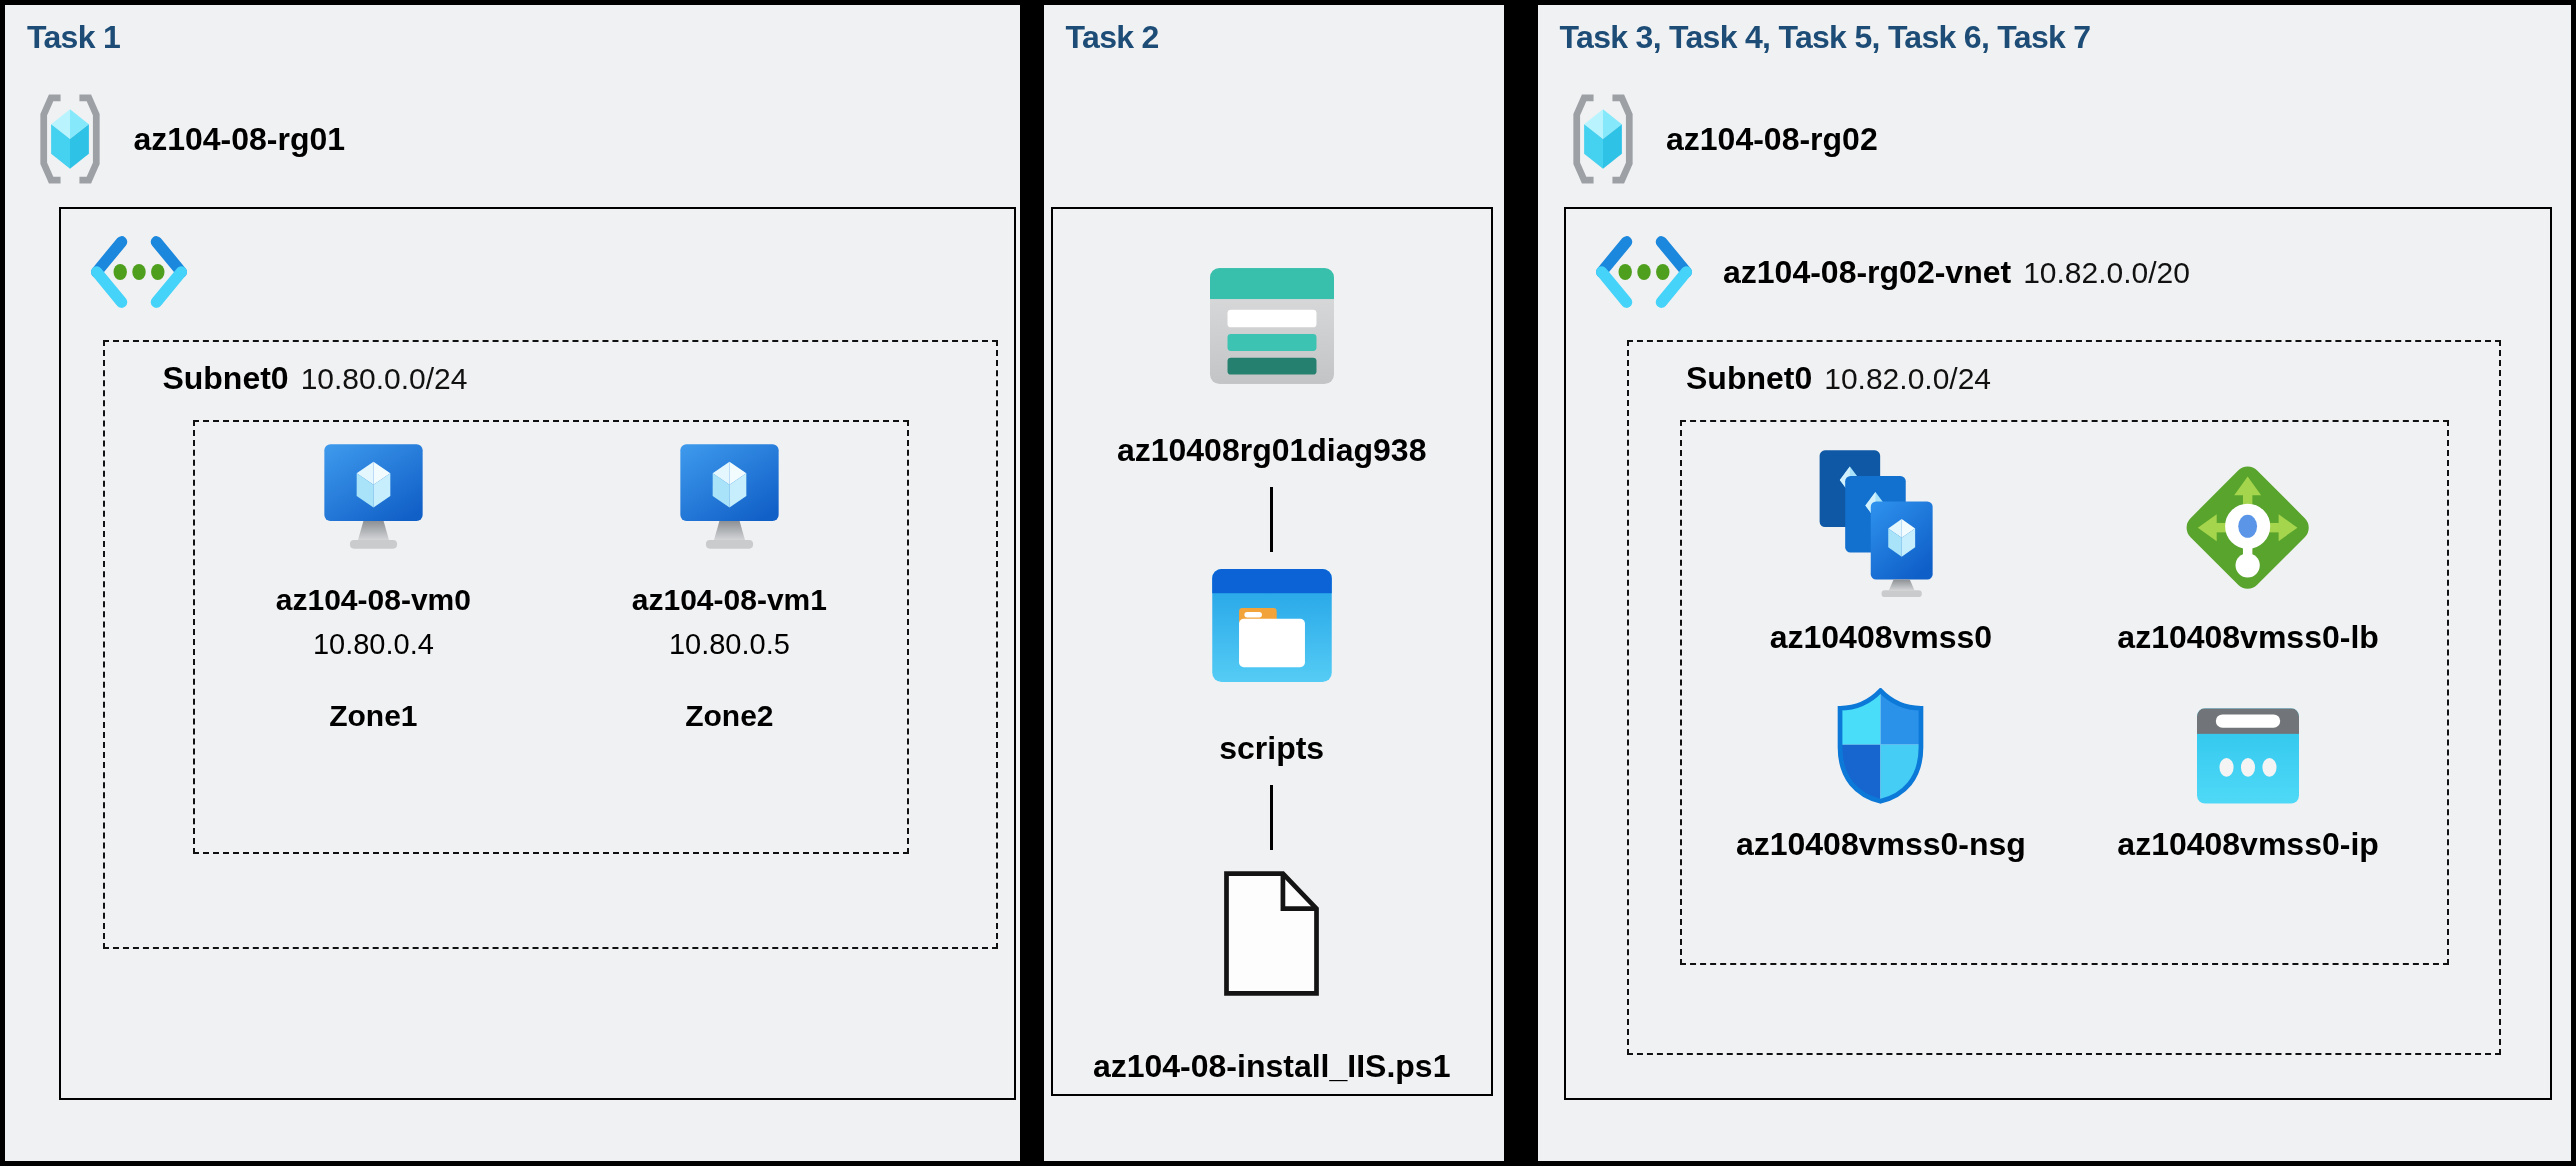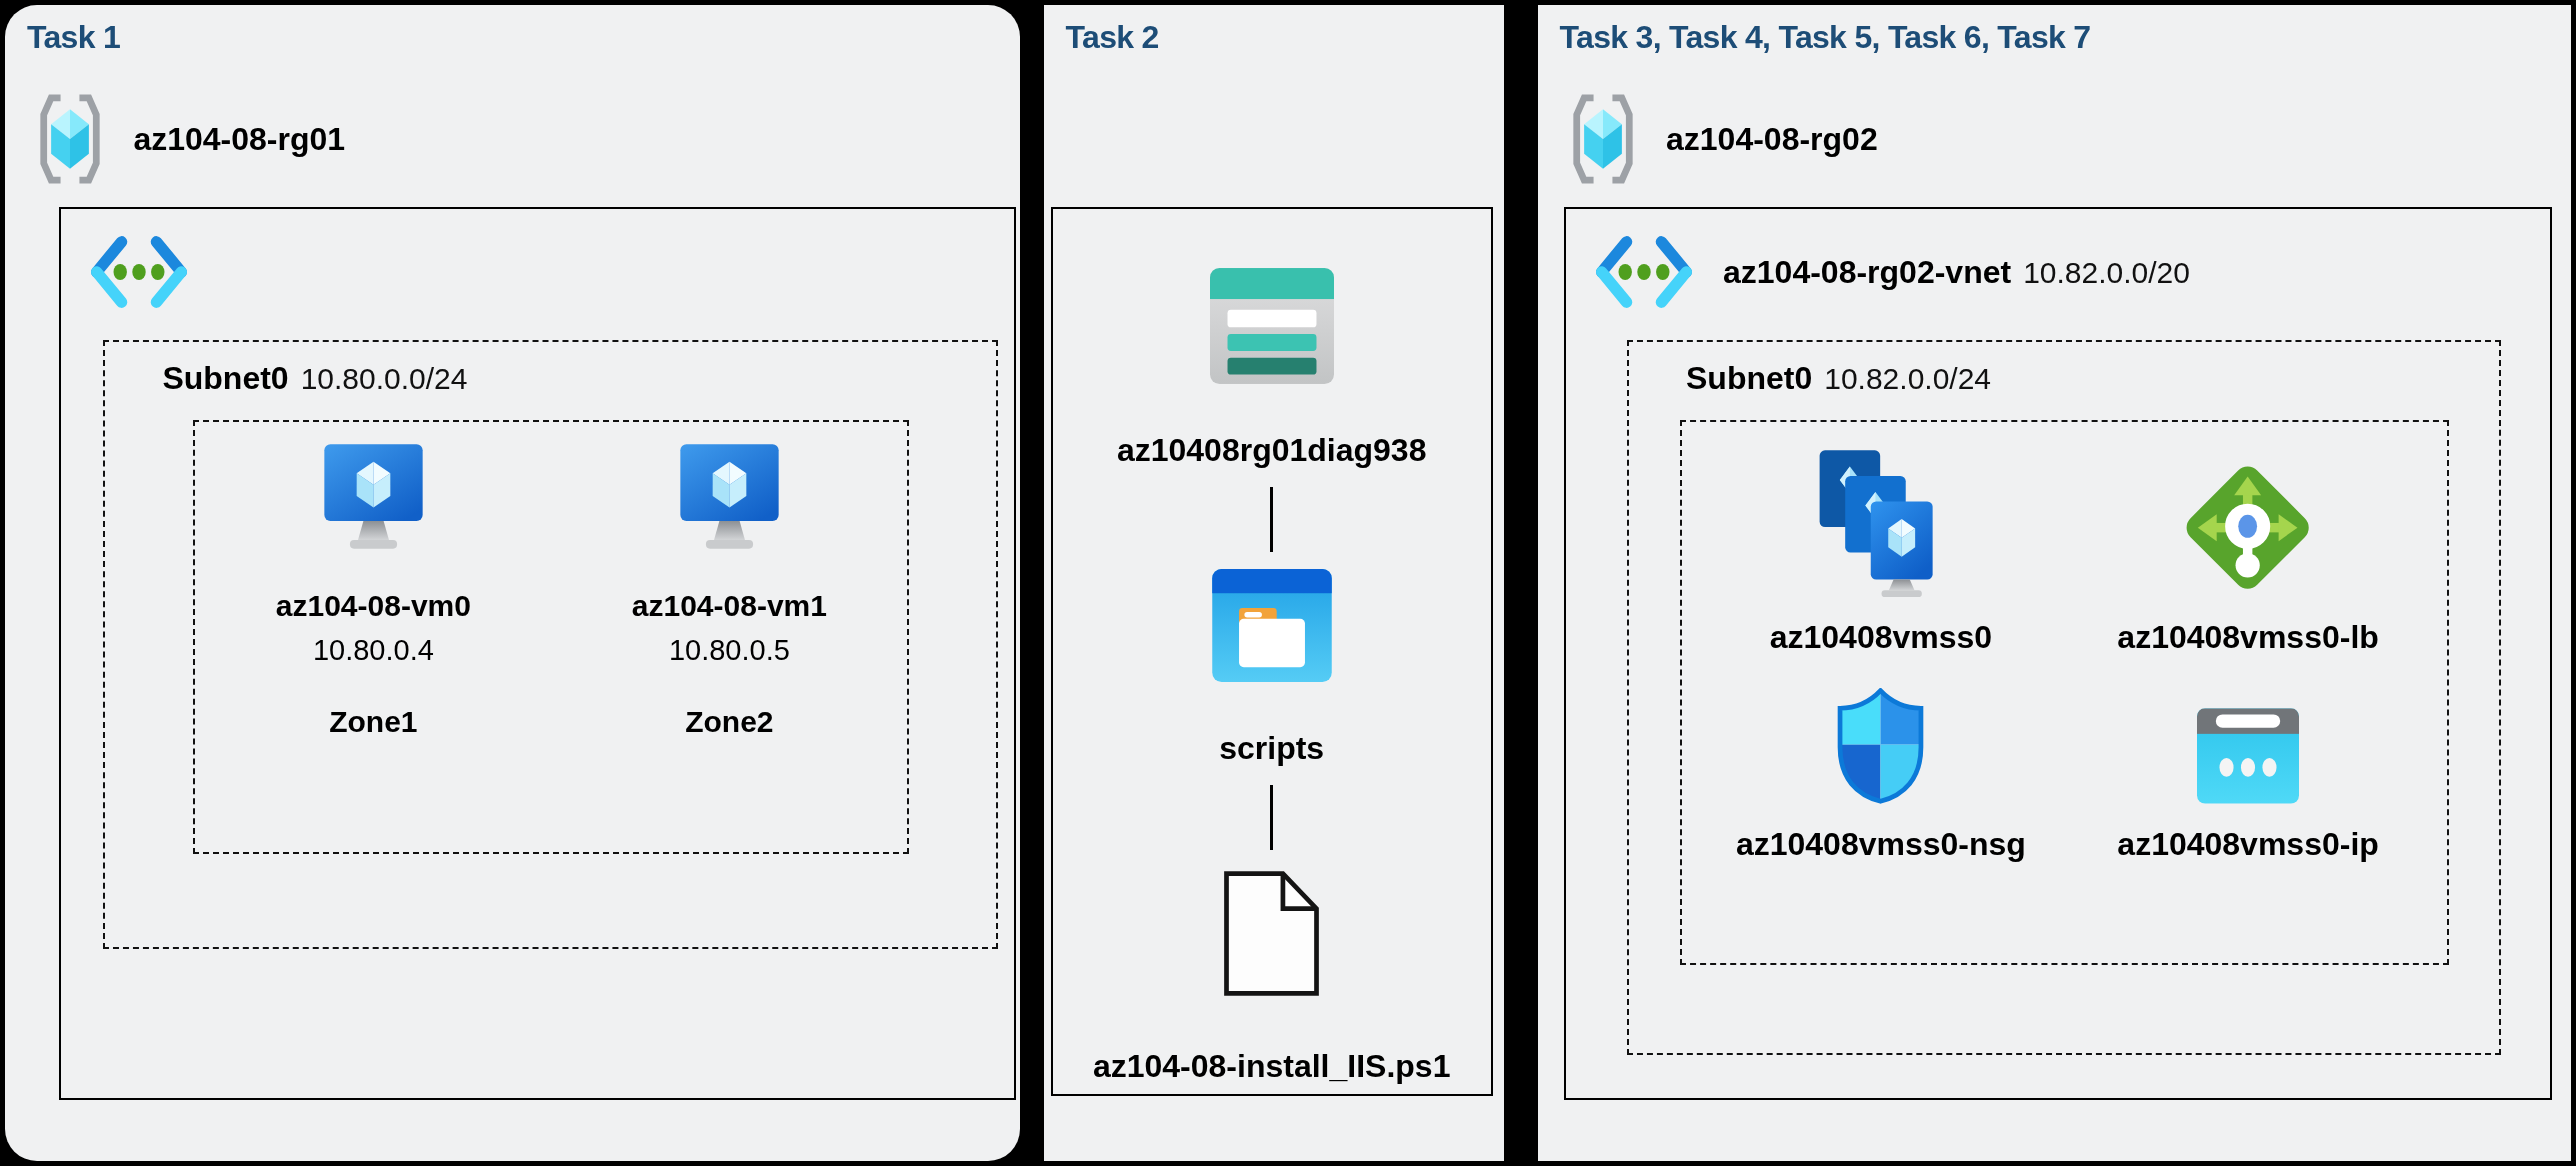--- a/index.html
+++ b/index.html
@@ -1,36 +1,36 @@
 <!DOCTYPE html>
 <html style="font-size:10.8px"><head>
 <meta charset="utf-8">
 <style>
   html,body{margin:0;padding:0;background:#000;}
   .canvas{
     position:relative;width:2576px;height:1166px;background:#000;
     font-family:"Liberation Sans",sans-serif;color:#000;overflow:hidden;
   }
   .panel{position:absolute;top:5.4px;height:1156px;background:#f0f1f2;}
-  .p1{left:5.4px;width:1015px;border-radius:32px;}
+  .p1{left:5.4px;width:1015px;}
   .p2{left:1044px;width:460px;}
   .p3{left:1538px;width:1033px;}
   .title{position:absolute;left:21.6px;top:13.5px;margin:0;font-size:32px;font-weight:700;color:#1d4d77;letter-spacing:-0.7px;}
   .rg-row{position:absolute;left:34px;top:88px;display:flex;align-items:center;gap:32px;}
   .lbl{font-size:32px;font-weight:700;color:#000;}
   .reg{font-size:30px;font-weight:400;color:#111;}
   .solidbox{position:absolute;border:2px solid #000;}
   .dashbox{position:absolute;border:2.7px dashed #111;}
   .vnet-row{position:absolute;left:27px;top:26px;display:flex;align-items:center;gap:28px;}
   .namecidr{display:flex;align-items:baseline;gap:12px;}
   .subnet-label{position:absolute;left:57px;top:17.5px;display:flex;align-items:baseline;gap:12px;}
   
   .zone-flex{display:flex;justify-content:space-around;align-items:flex-start;padding-top:21.6px;}
   .vm-card{width:310px;text-align:center;}
-  .vm-name{font-size:30px;font-weight:700;margin-top:30px;}
+  .vm-name{font-size:30px;font-weight:700;margin-top:24px;}
   .vm-ip{font-size:29px;font-weight:400;margin-top:10.8px;}
   .vm-zone{font-size:30px;font-weight:700;margin-top:38px;}
   
   .flowcol{display:flex;flex-direction:column;align-items:center;}
   .flow-label{font-size:32px;font-weight:700;margin-top:48px;}
   .vline{width:2.7px;height:65px;background:#000;margin-top:17.5px;}
   .gap-sm{margin-top:17.5px;}
   
   .res-row{display:flex;justify-content:center;align-items:flex-end;}
   .res-cell{width:48%;text-align:center;}

